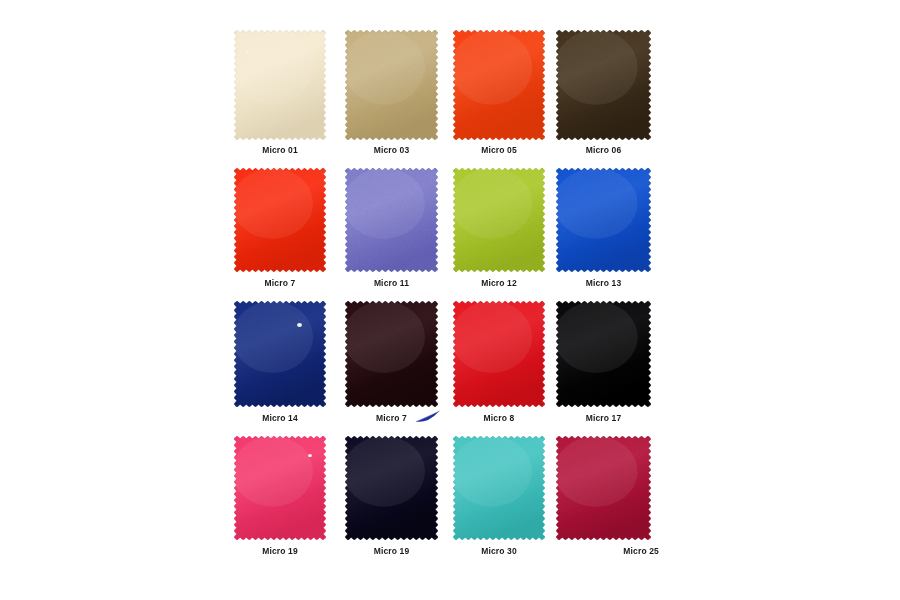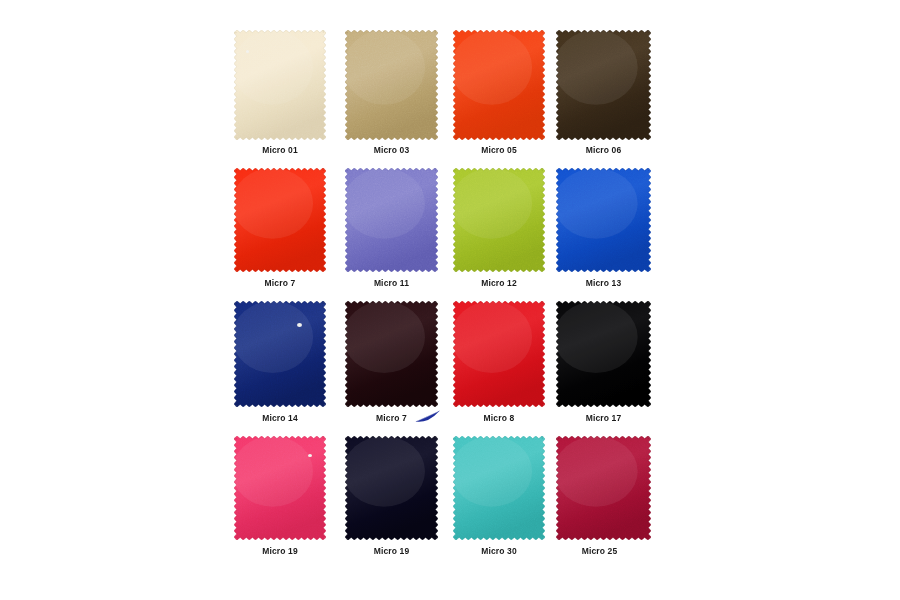--- a/index.html
+++ b/index.html
@@ -476,21 +476,21 @@
           </clipPath>
         </defs>
         <g clip-path="url(#c15)">
           <rect x="0" y="0" width="95" height="104" fill="url(#g15)"></rect>
           <rect x="0" y="0" width="95" height="104" filter="url(#f15)" opacity="0.16" style="mix-blend-mode:overlay"></rect>
           <ellipse cx="39.9" cy="35.4" rx="41.8" ry="35.4" fill="rgba(255,255,255,0.07)"></ellipse>
         </g>
         <polygon points="0.00,2.60 3.17,0.00 6.33,2.60 9.50,0.00 12.67,2.60 15.83,0.00 19.00,2.60 22.17,0.00 25.33,2.60 28.50,0.00 31.67,2.60 34.83,0.00 38.00,2.60 41.17,0.00 44.33,2.60 47.50,0.00 50.67,2.60 53.83,0.00 57.00,2.60 60.17,0.00 63.33,2.60 66.50,0.00 69.67,2.60 72.83,0.00 76.00,2.60 79.17,0.00 82.33,2.60 85.50,0.00 88.67,2.60 91.83,0.00 92.40,2.60 92.40,0.00 95.00,3.06 92.40,6.12 95.00,9.18 92.40,12.24 95.00,15.29 92.40,18.35 95.00,21.41 92.40,24.47 95.00,27.53 92.40,30.59 95.00,33.65 92.40,36.71 95.00,39.76 92.40,42.82 95.00,45.88 92.40,48.94 95.00,52.00 92.40,55.06 95.00,58.12 92.40,61.18 95.00,64.24 92.40,67.29 95.00,70.35 92.40,73.41 95.00,76.47 92.40,79.53 95.00,82.59 92.40,85.65 95.00,88.71 92.40,91.76 95.00,94.82 92.40,97.88 95.00,100.94 92.40,101.40 95.00,101.40 91.83,104.00 88.67,101.40 85.50,104.00 82.33,101.40 79.17,104.00 76.00,101.40 72.83,104.00 69.67,101.40 66.50,104.00 63.33,101.40 60.17,104.00 57.00,101.40 53.83,104.00 50.67,101.40 47.50,104.00 44.33,101.40 41.17,104.00 38.00,101.40 34.83,104.00 31.67,101.40 28.50,104.00 25.33,101.40 22.17,104.00 19.00,101.40 15.83,104.00 12.67,101.40 9.50,104.00 6.33,101.40 3.17,104.00 2.60,101.40 2.60,104.00 0.00,100.94 2.60,97.88 0.00,94.82 2.60,91.76 0.00,88.71 2.60,85.65 0.00,82.59 2.60,79.53 0.00,76.47 2.60,73.41 0.00,70.35 2.60,67.29 0.00,64.24 2.60,61.18 0.00,58.12 2.60,55.06 0.00,52.00 2.60,48.94 0.00,45.88 2.60,42.82 0.00,39.76 2.60,36.71 0.00,33.65 2.60,30.59 0.00,27.53 2.60,24.47 0.00,21.41 2.60,18.35 0.00,15.29 2.60,12.24 0.00,9.18 2.60,6.12 0.00,3.06 2.60,2.60" fill="none" stroke="rgba(141,11,42,0.55)" stroke-width="0.8"></polygon>
       </svg>
     </div>
-    <div class="swatch-label" style="top: 546px; left: 552px; width: 95px; position: absolute; color: rgb(27, 27, 27);">Micro 25</div>
+    <div class="swatch-label" style="top: 546px; left: 564px; width: 95px; position: absolute; color: rgb(27, 27, 27); text-align: right;">Micro 25</div>
     <div class="ink-mark" style="left: 414px; top: 409px; width: 28px; height: 14px;"><svg viewBox="0 0 28 14" width="28" height="14">
         <path d="M1.5 12.5 Q10 9 26 1.5 Q20 8 14 11 Q8 13.5 1.5 12.5 Z" fill="#1f2f9c"></path>
         <path d="M3 12 Q12 8.5 24 2.5" stroke="rgba(255,255,255,0.5)" stroke-width="0.8" fill="none"></path>
       </svg></div>
     <div class="fleck" style="left: 297px; top: 323px; width: 5px; height: 4px;"></div>
     <div class="fleck" style="left: 308px; top: 454px; width: 4px; height: 3px;"></div>
     <div class="fleck" style="left: 246px; top: 50px; width: 3px; height: 3px;"></div>
   </div>
 
 </body></html>

